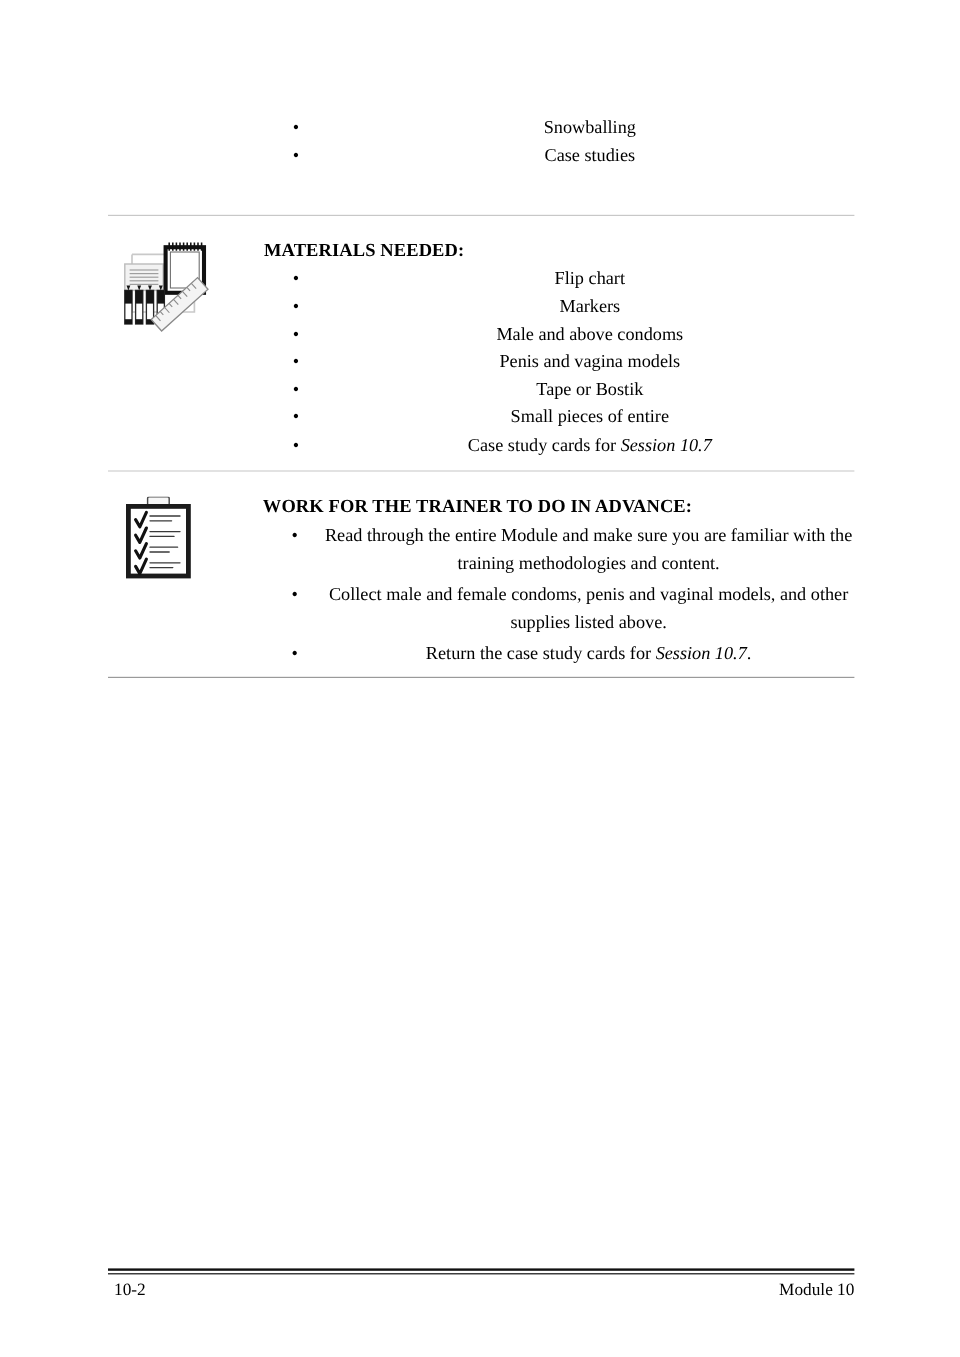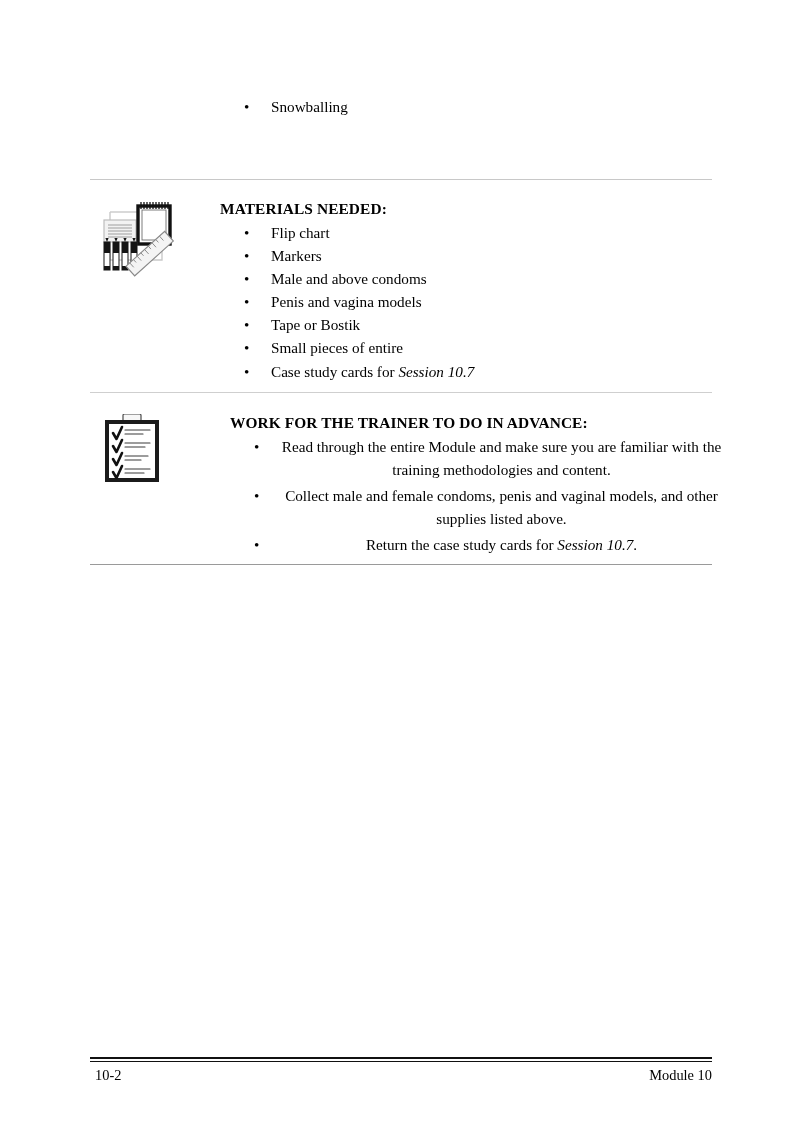--- a/index.html
+++ b/index.html
@@ -59,20 +59,21 @@
   ul.bl > li::before {
     content: "\2022";
     position: absolute;
     left: 24px;
     top: 0;
     font-size: 15.2px;
     line-height: 22.6px;
   }
   ul.bl.tight > li {
     margin-bottom: 0.5px;
+    text-align: center;
   }
   ul.bl.wide > li {
     margin-bottom: 4px;
     text-align: center;
   }
 
   .sec-head {
     font-weight: bold;
     font-size: 15.4px;
     line-height: 20px;
@@ -123,20 +124,21 @@
   }
 </style>
 </head>
 <body>
 
 <div class="page">
 
   <div class="content-col" style="top:96px;">
     <ul class="bl tight">
       <li><span>Snowballing</span></li>
+      <li><span>Case studies</span></li>
     </ul>
   </div>
 
   <div class="rule" style="top:179px;"></div>
 
   <div class="icon-materials">
     <svg width="80" height="82" viewBox="0 0 80 82" xmlns="http://www.w3.org/2000/svg">
 
       <path d="M10 14 L10 62 L62 62 L62 22" fill="none" stroke="#c9c9c9" stroke-width="1.4"></path>
       <path d="M10 14 L40 14" fill="none" stroke="#c9c9c9" stroke-width="1.4"></path>
@@ -257,21 +259,21 @@
       <g>
         <path d="M10 58 L13.5 64 L19 52" fill="none" stroke="#111111" stroke-width="2.6" stroke-linecap="round" stroke-linejoin="round"></path>
         <g stroke="#3a3a3a" stroke-width="1.1" stroke-linecap="round">
           <line x1="22" y1="55" x2="47" y2="55"></line>
           <line x1="22" y1="59" x2="41" y2="59"></line>
         </g>
       </g>
     </svg>
   </div>
 
-  <div class="content-col" style="top:413px; left:230px;">
+  <div class="content-col" style="top:413px; left:219px;">
     <div class="sec-head">WORK FOR THE TRAINER TO DO IN ADVANCE:</div>
     <ul class="bl wide">
       <li><span>Read through the entire Module and make sure you are familiar with the training methodologies and content.</span></li>
       <li><span>Collect male and female condoms, penis and vaginal models, and other supplies listed above.</span></li>
       <li><span>Return the case study cards for </span><em class="ital">Session 10.7</em><span>.</span></li>
     </ul>
   </div>
 
   <div class="rule rule-dark" style="top:564px;"></div>
 

